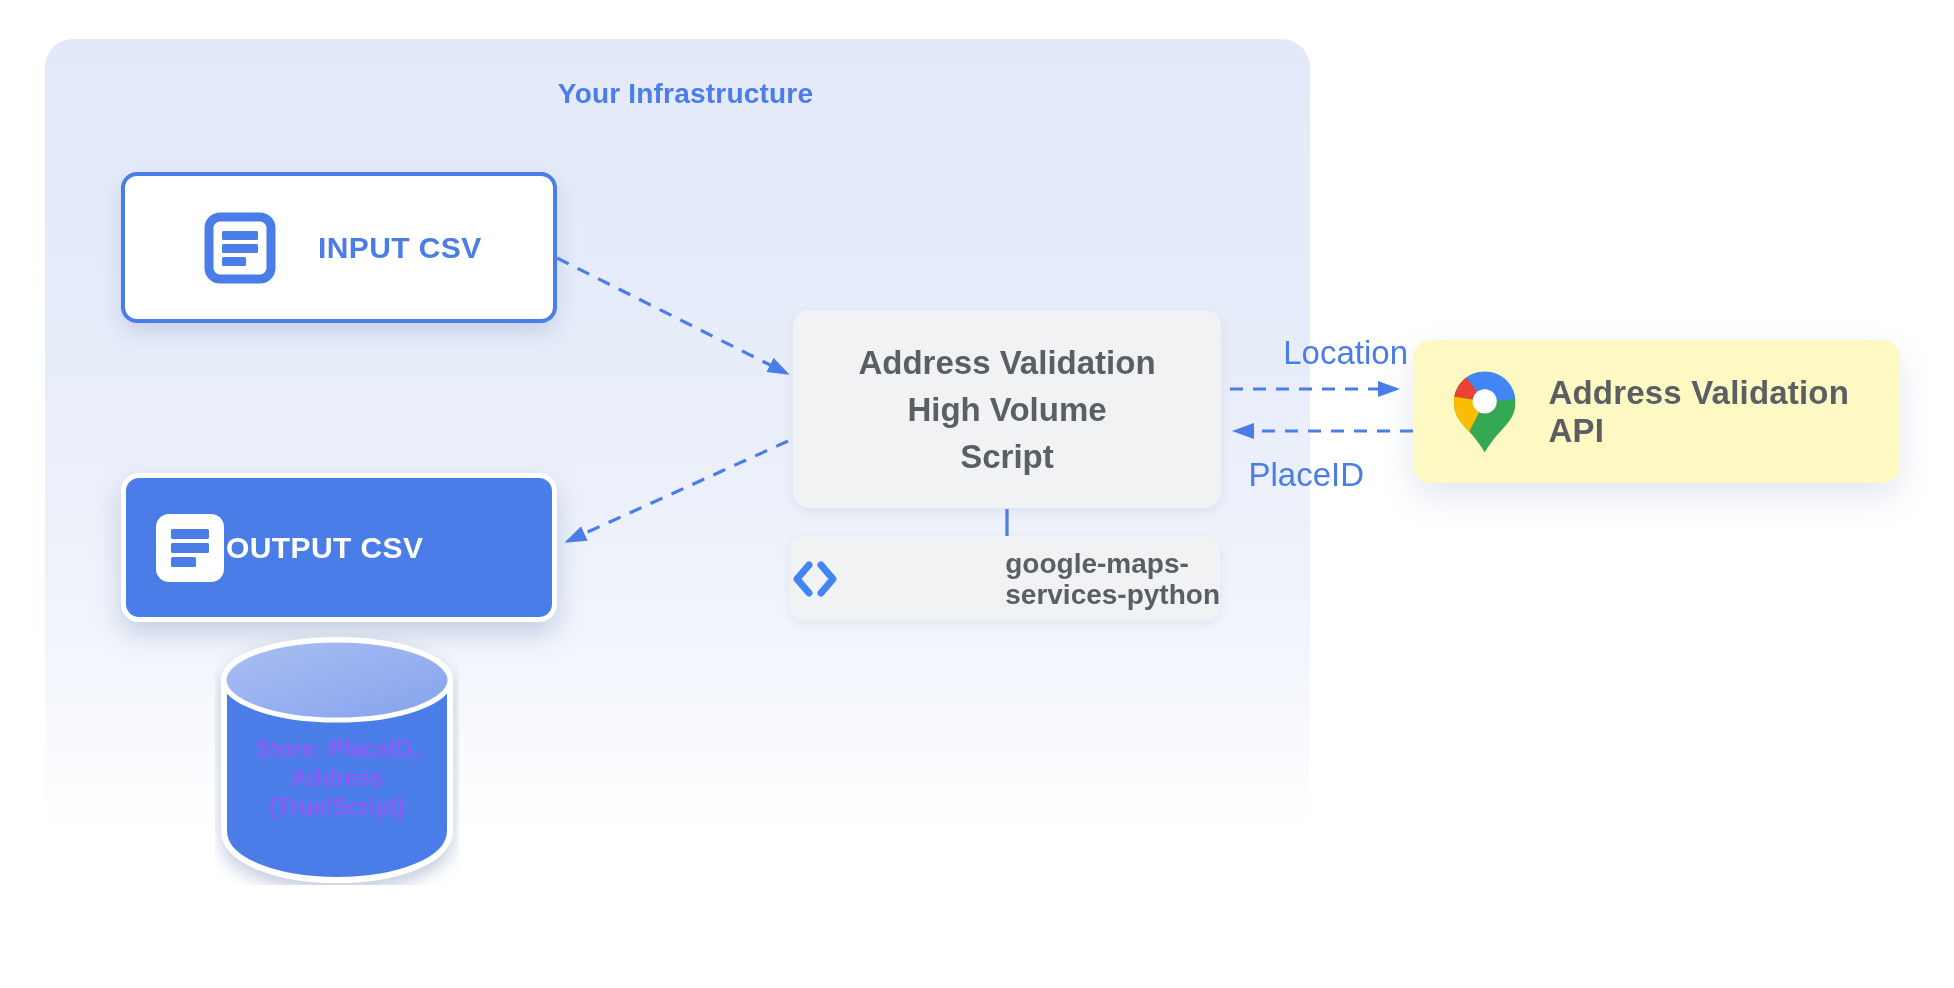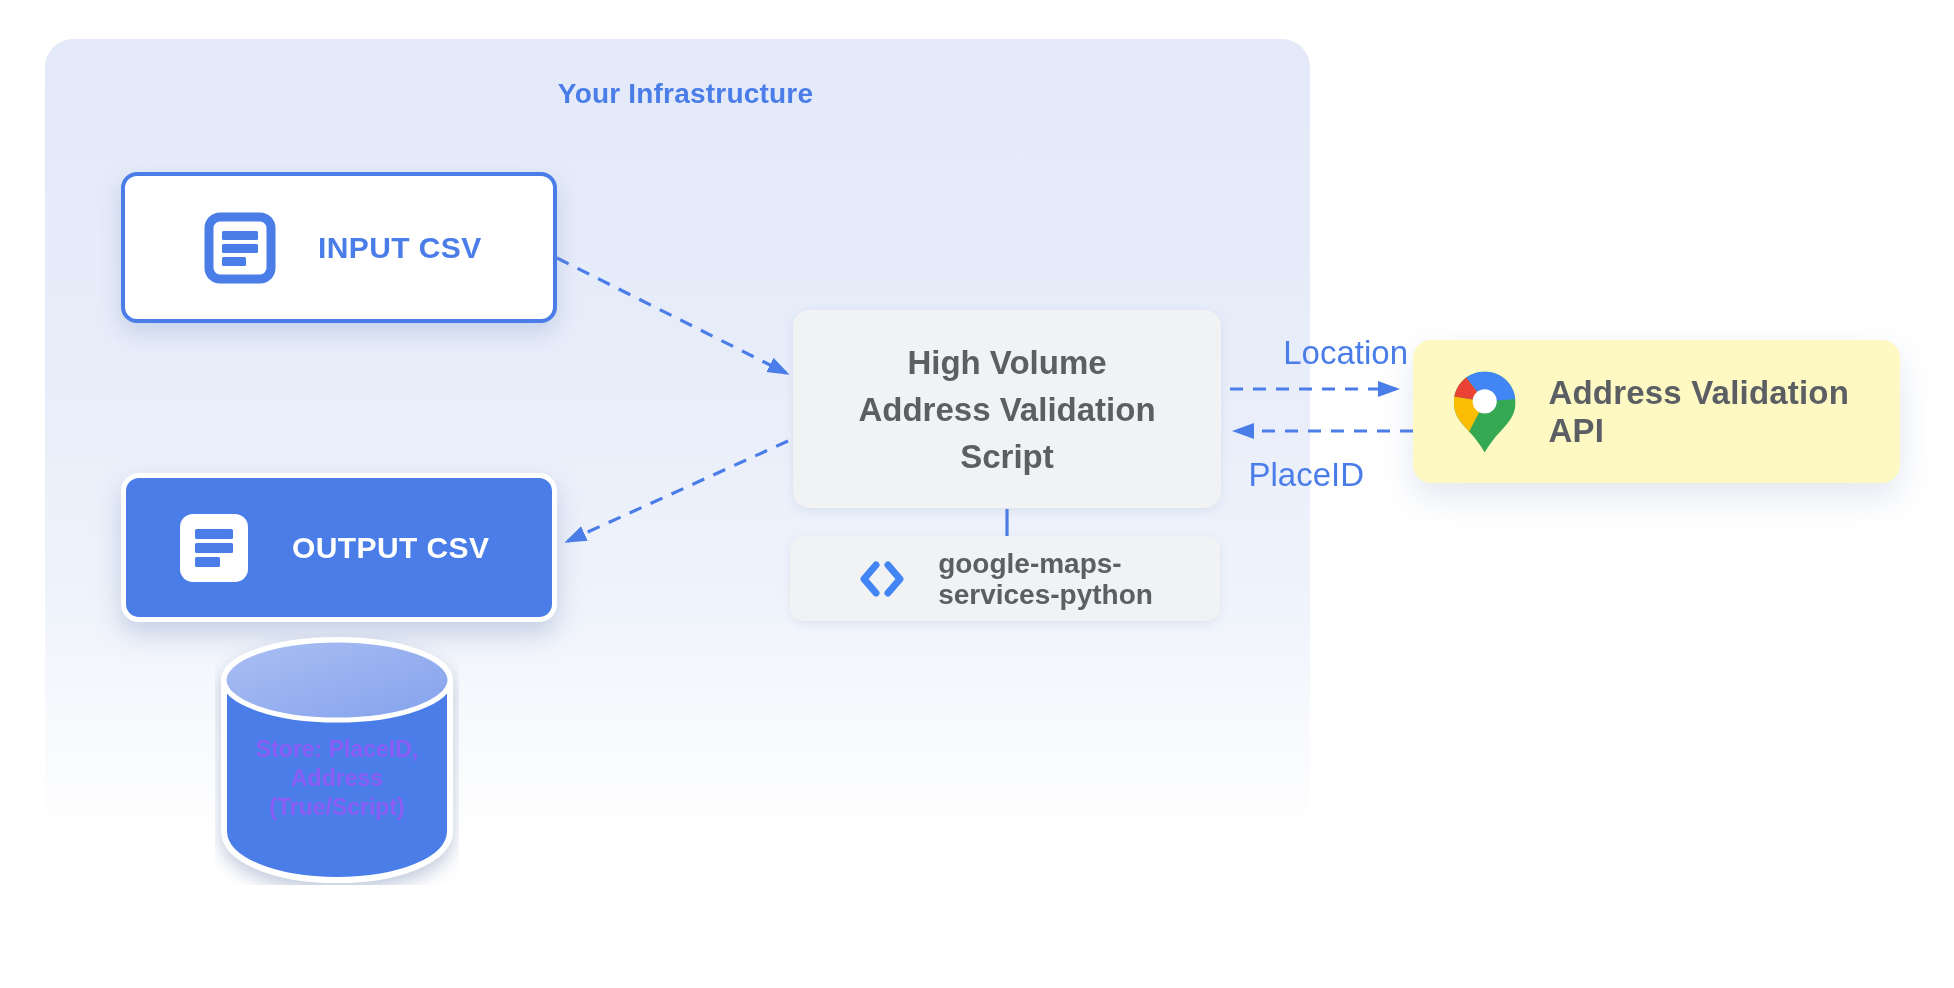--- a/index.html
+++ b/index.html
@@ -27,39 +27,39 @@
   .input-box{
     left:121px;top:172px;width:436px;height:151px;
     background:#ffffff;border:4px solid var(--blue);border-radius:16px;
     box-shadow:0 10px 22px rgba(125,148,192,.30);
     padding-left:79px;gap:42px;
   }
   .output-box{
     left:121px;top:473px;width:436px;height:149px;
     background:var(--blue);border:5px solid #ffffff;border-radius:18px;
     box-shadow:0 12px 26px rgba(125,148,192,.38);
-    padding-left:52px;gap:42px;
+    padding-left:28px;
   }
   .csv-label{font-size:30px;font-weight:700;letter-spacing:.4px;}
   .input-box .csv-label{color:var(--blue);}
   .output-box .csv-label{color:#ffffff;}
 
   
   .script-box{
     position:absolute;left:793px;top:310px;width:428px;height:198px;
     background:var(--gray-box);border-radius:16px;
     box-shadow:0 3px 10px rgba(120,140,180,.16);
     display:flex;flex-direction:column;align-items:center;justify-content:center;
   }
   .script-box .line{font-size:33px;line-height:47px;font-weight:700;color:var(--text-dark);text-align:center;}
   .lib-box{
     position:absolute;left:790px;top:536px;width:430px;height:85px;
     background:var(--gray-box);border-radius:14px;
     box-shadow:0 3px 10px rgba(120,140,180,.14);
-    display:flex;align-items:center;justify-content:center;gap:31px;
+    display:flex;align-items:center;justify-content:space-between;gap:31px;
   }
   .lib-text .line{font-size:28px;line-height:31px;font-weight:700;color:var(--text-dark);}
 
   
   .api-card{
     position:absolute;left:1413px;top:340px;width:487px;height:143px;
     background:#fef9c3;border-radius:18px;
     box-shadow:0 14px 34px rgba(125,145,185,.22);
     display:flex;align-items:center;padding-left:36px;gap:28px;box-sizing:border-box;
   }
@@ -137,22 +137,22 @@
       </g>
     </svg>
     <div class="cyl-text">
       <div>Store: PlaceID,</div>
       <div>Address</div>
       <div>(True/Script)</div>
     </div>
   </div>
 
   <div class="script-box">
+    <div class="line">Address Validation</div>
     <div class="line">High Volume</div>
-    <div class="line">Address Validation</div>
     <div class="line">Script</div>
   </div>
 
   <div class="lib-box">
     <svg width="50" height="40" viewBox="0 0 50 40">
       <path d="M19 6 L7 20 L19 34" fill="none" style="stroke:var(--pin-blue)" stroke-width="7" stroke-linecap="round" stroke-linejoin="round"></path>
       <path d="M31 6 L43 20 L31 34" fill="none" style="stroke:var(--pin-blue)" stroke-width="7" stroke-linecap="round" stroke-linejoin="round"></path>
     </svg>
     <div class="lib-text">
       <div class="line">google-maps-</div>

